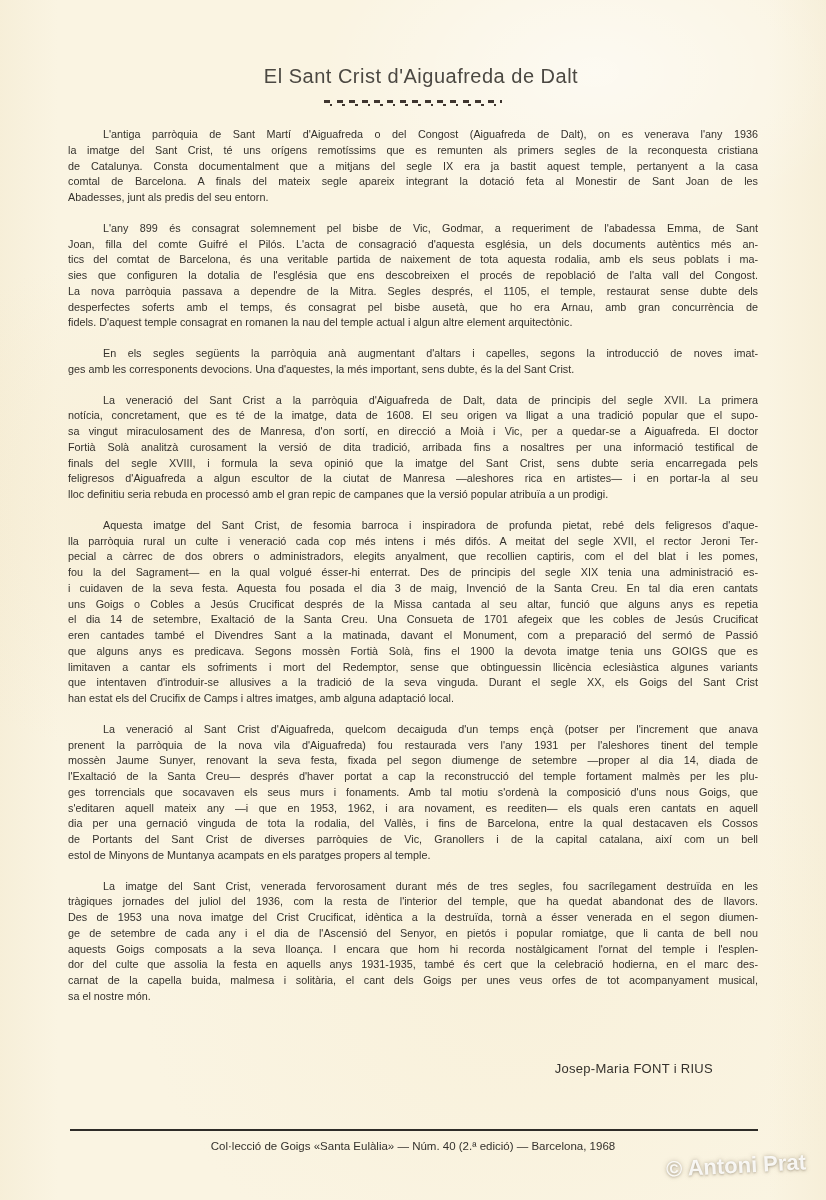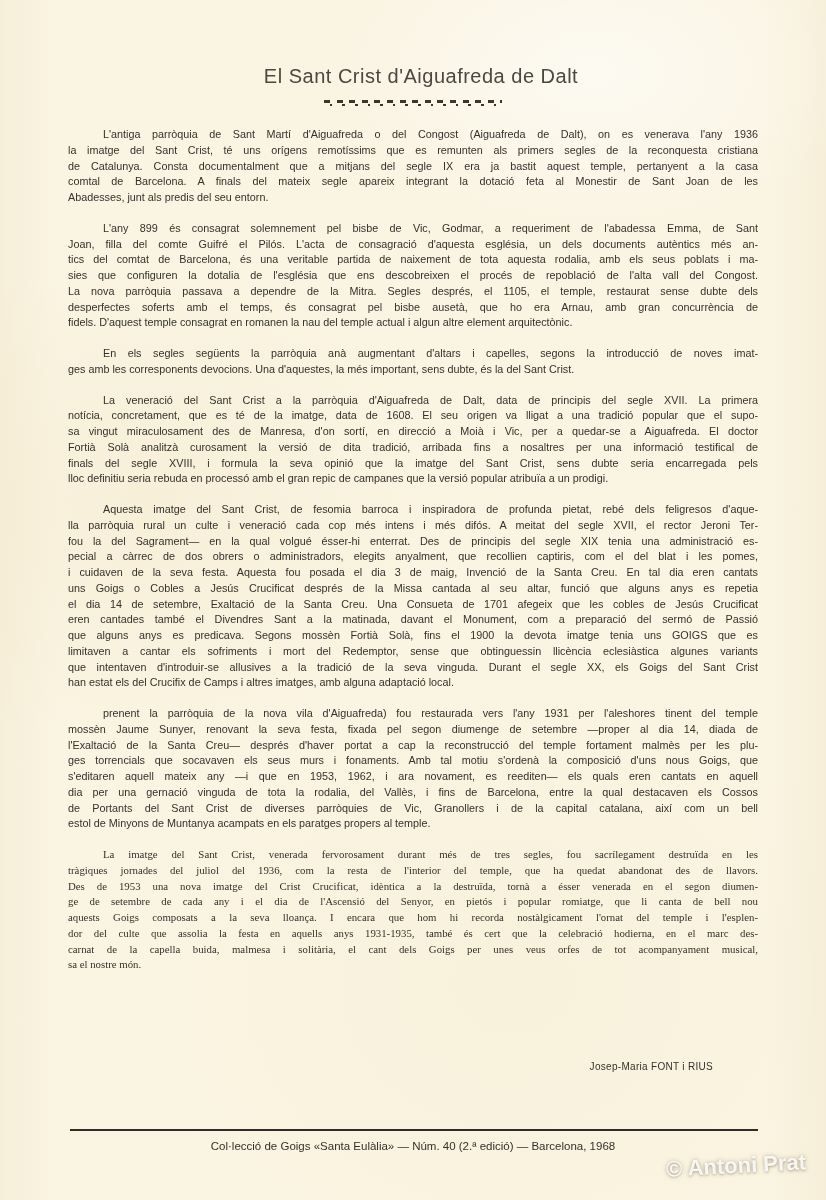--- a/index.html
+++ b/index.html
@@ -34,27 +34,27 @@
     background-size:100% 3px, 100% 2px;
     background-position:0 0, 0 4px;
     background-repeat:no-repeat;
   }
   .article-body {
     position:absolute; top:127px; left:68px; width:690px;
     font-size:10.8px; line-height:15.75px;
     color:#34312c;
   }
   .para { margin:0 0 15px 0; }
-  .para:last-child { margin-bottom:0;font-family:Liberation Serif, serif; }
+  .para:last-child { margin-bottom:0; }
   .line { text-align:justify; text-align-last:justify; white-space:normal; }
   .line.last { text-align-last:left; }
   .para .line:first-child { text-indent:35px; }
   .signature {
     position:absolute; top:1061px; right:113px;
-    font-size:10px; letter-spacing:0.3px;
+    font-size:13px; letter-spacing:0.3px;
     color:#34312c;
   }
   .footer-rule {
     position:absolute; top:1129px; left:70px; width:688px; height:2px;
     background:#2e2c28;
   }
   .imprint {
     position:absolute; top:1140px; left:0; width:100%;
     text-align:center;
     font-size:11.5px; color:#34312c;
@@ -101,37 +101,39 @@
       <div class="para">
         <div class="line">En els segles següents la parròquia anà augmentant d'altars i capelles, segons la introducció de noves imat-</div>
         <div class="line last">ges amb les corresponents devocions. Una d'aquestes, la més important, sens dubte, és la del Sant Crist.</div>
       </div>
       <div class="para">
         <div class="line">La veneració del Sant Crist a la parròquia d'Aiguafreda de Dalt, data de principis del segle XVII. La primera</div>
         <div class="line">notícia, concretament, que es té de la imatge, data de 1608. El seu origen va lligat a una tradició popular que el supo-</div>
         <div class="line">sa vingut miraculosament des de Manresa, d'on sortí, en direcció a Moià i Vic, per a quedar-se a Aiguafreda. El doctor</div>
         <div class="line">Fortià Solà analitzà curosament la versió de dita tradició, arribada fins a nosaltres per una informació testifical de</div>
         <div class="line">finals del segle XVIII, i formula la seva opinió que la imatge del Sant Crist, sens dubte seria encarregada pels</div>
+        <div class="line">feligresos d'Aiguafreda a algun escultor de la ciutat de Manresa —aleshores rica en artistes— i en portar-la al seu</div>
         <div class="line last">lloc definitiu seria rebuda en processó amb el gran repic de campanes que la versió popular atribuïa a un prodigi.</div>
       </div>
       <div class="para">
         <div class="line">Aquesta imatge del Sant Crist, de fesomia barroca i inspiradora de profunda pietat, rebé dels feligresos d'aque-</div>
         <div class="line">lla parròquia rural un culte i veneració cada cop més intens i més difós. A meitat del segle XVII, el rector Jeroni Ter-</div>
+        <div class="line">pecial a càrrec de dos obrers o administradors, elegits anyalment, que recollien captiris, com el del blat i les pomes,</div>
         <div class="line">fou la del Sagrament— en la qual volgué ésser-hi enterrat. Des de principis del segle XIX tenia una administració es-</div>
-        <div class="line">pecial a càrrec de dos obrers o administradors, elegits anyalment, que recollien captiris, com el del blat i les pomes,</div>
         <div class="line">i cuidaven de la seva festa. Aquesta fou posada el dia 3 de maig, Invenció de la Santa Creu. En tal dia eren cantats</div>
         <div class="line">uns Goigs o Cobles a Jesús Crucificat després de la Missa cantada al seu altar, funció que alguns anys es repetia</div>
         <div class="line">el dia 14 de setembre, Exaltació de la Santa Creu. Una Consueta de 1701 afegeix que les cobles de Jesús Crucificat</div>
         <div class="line">eren cantades també el Divendres Sant a la matinada, davant el Monument, com a preparació del sermó de Passió</div>
         <div class="line">que alguns anys es predicava. Segons mossèn Fortià Solà, fins el 1900 la devota imatge tenia uns GOIGS que es</div>
         <div class="line">limitaven a cantar els sofriments i mort del Redemptor, sense que obtinguessin llicència eclesiàstica algunes variants</div>
         <div class="line">que intentaven d'introduir-se allusives a la tradició de la seva vinguda. Durant el segle XX, els Goigs del Sant Crist</div>
         <div class="line last">han estat els del Crucifix de Camps i altres imatges, amb alguna adaptació local.</div>
       </div>
       <div class="para">
+        <div class="line">La veneració al Sant Crist d'Aiguafreda, quelcom decaiguda d'un temps ençà (potser per l'increment que anava</div>
         <div class="line">prenent la parròquia de la nova vila d'Aiguafreda) fou restaurada vers l'any 1931 per l'aleshores tinent del temple</div>
         <div class="line">mossèn Jaume Sunyer, renovant la seva festa, fixada pel segon diumenge de setembre —proper al dia 14, diada de</div>
         <div class="line">l'Exaltació de la Santa Creu— després d'haver portat a cap la reconstrucció del temple fortament malmès per les plu-</div>
         <div class="line">ges torrencials que socavaven els seus murs i fonaments. Amb tal motiu s'ordenà la composició d'uns nous Goigs, que</div>
         <div class="line">s'editaren aquell mateix any —i que en 1953, 1962, i ara novament, es reediten— els quals eren cantats en aquell</div>
         <div class="line">dia per una gernació vinguda de tota la rodalia, del Vallès, i fins de Barcelona, entre la qual destacaven els Cossos</div>
         <div class="line">de Portants del Sant Crist de diverses parròquies de Vic, Granollers i de la capital catalana, així com un bell</div>
         <div class="line last">estol de Minyons de Muntanya acampats en els paratges propers al temple.</div>
       </div>
       <div class="para">

